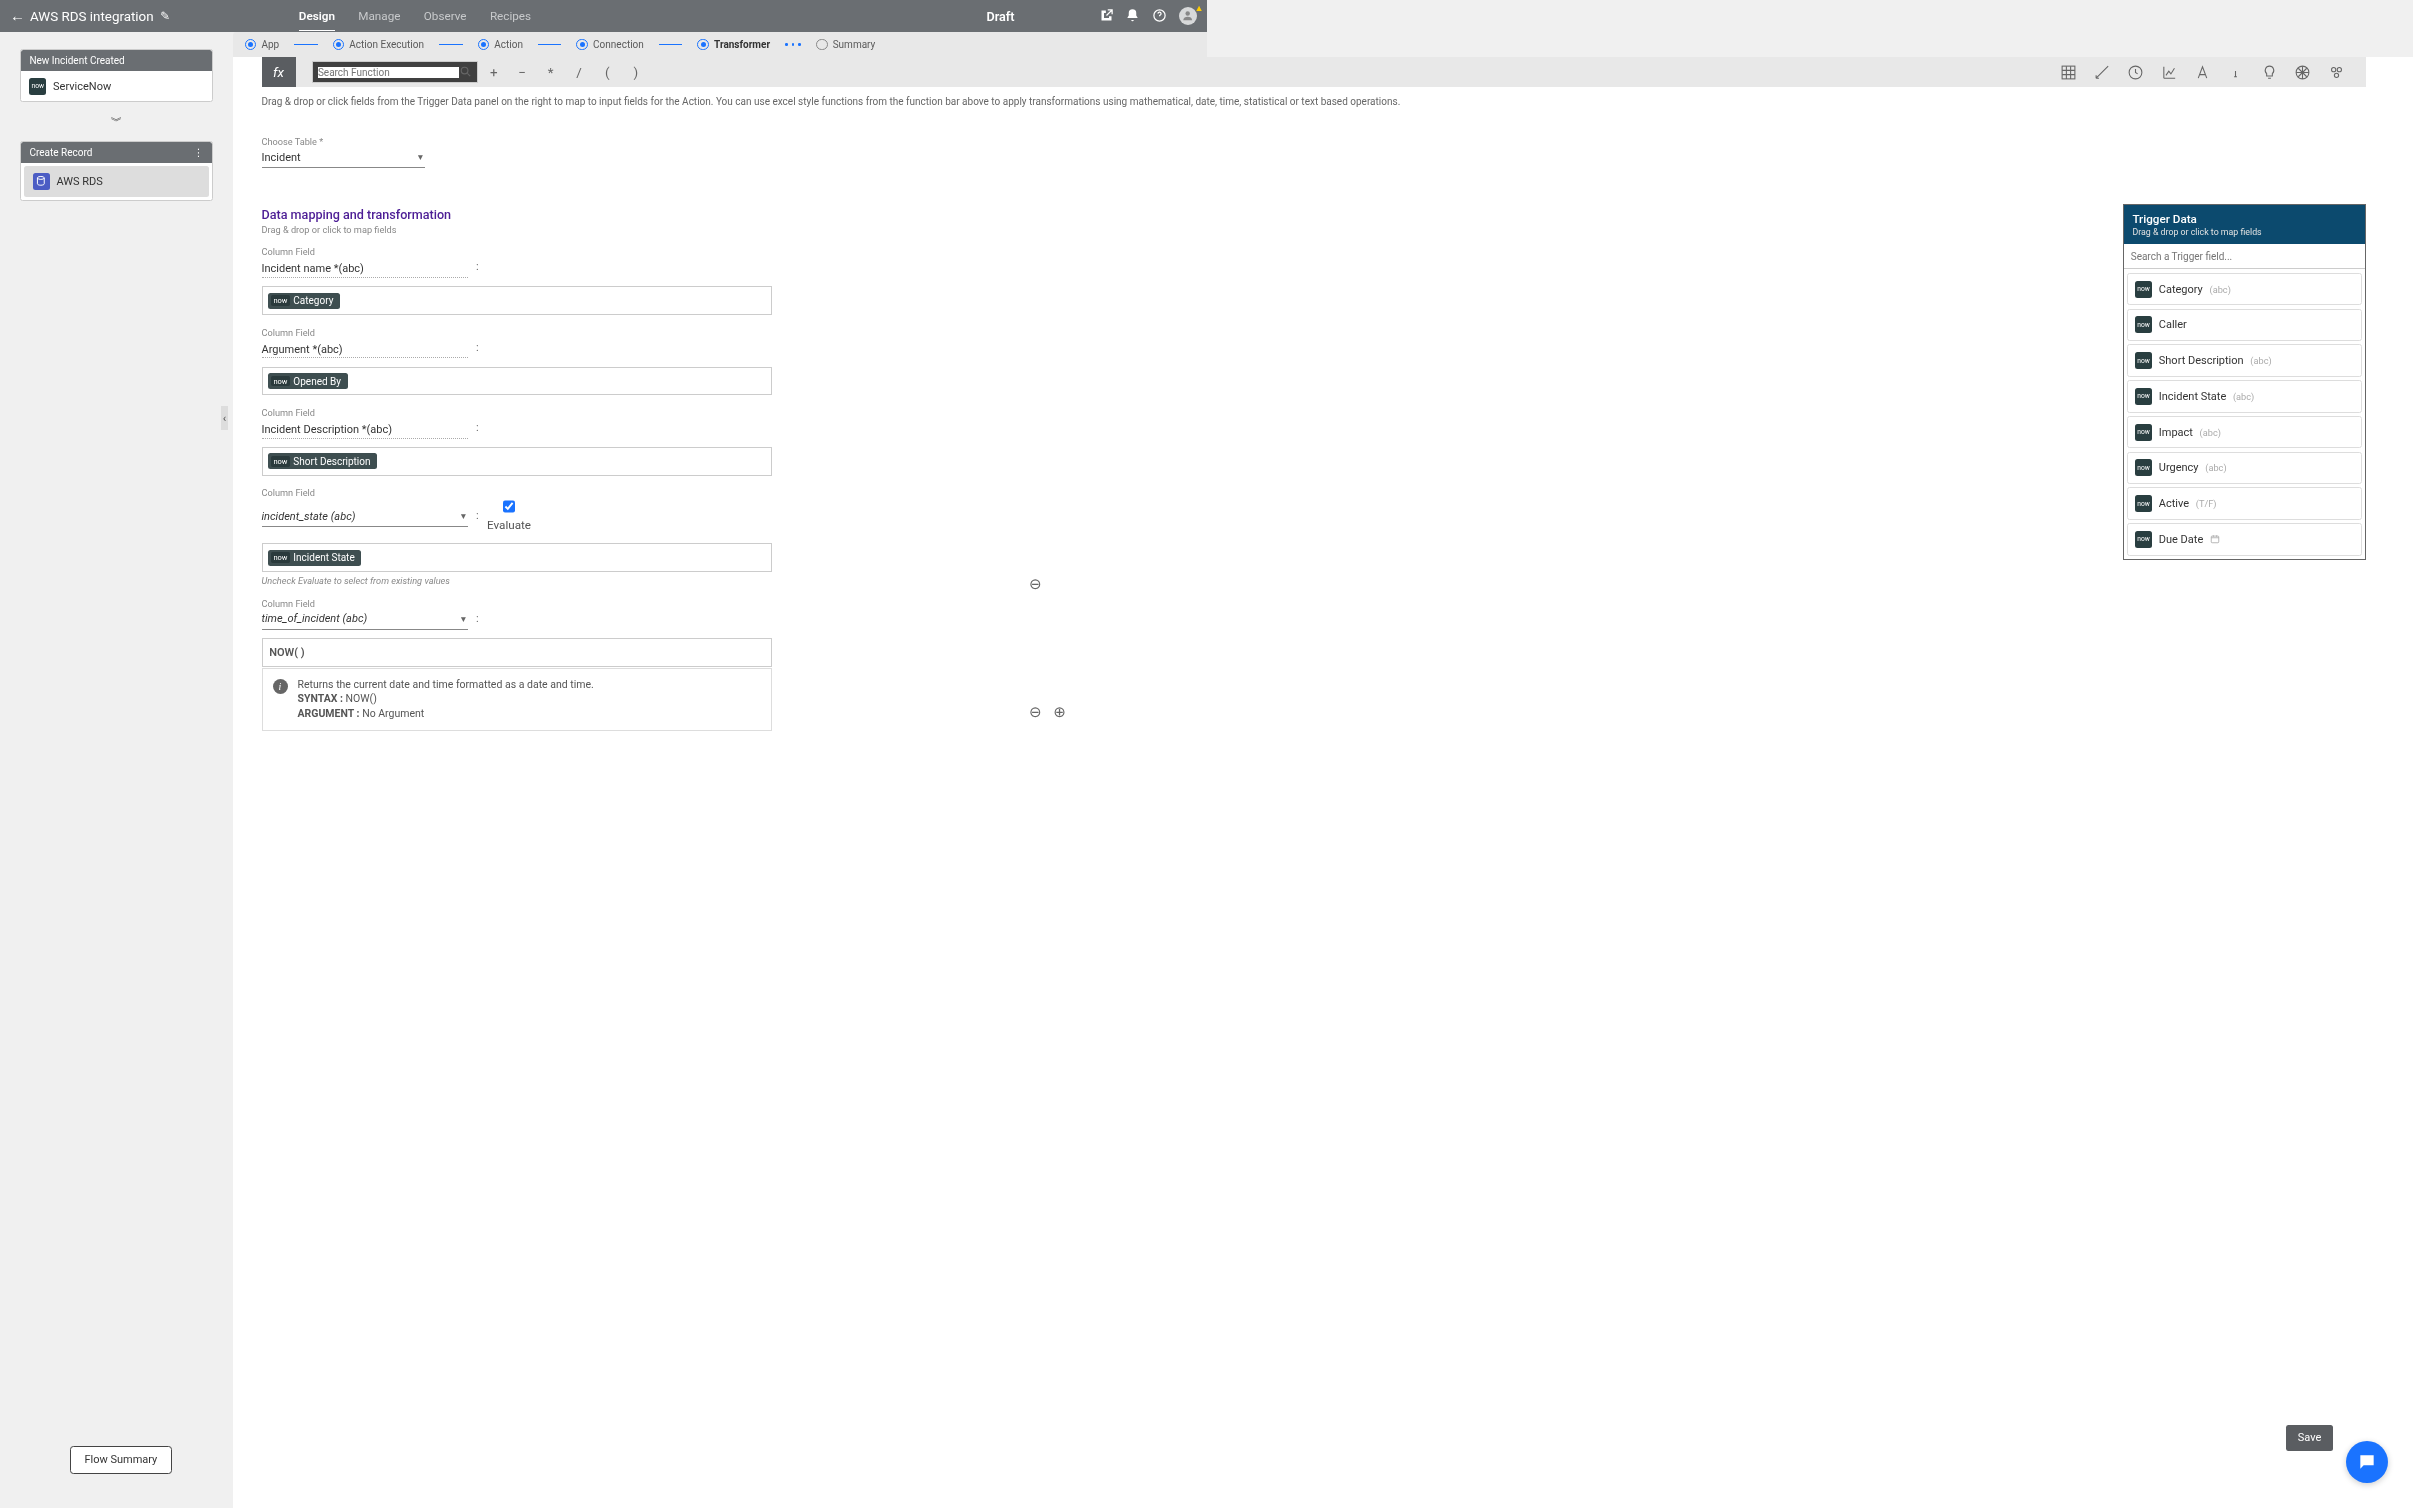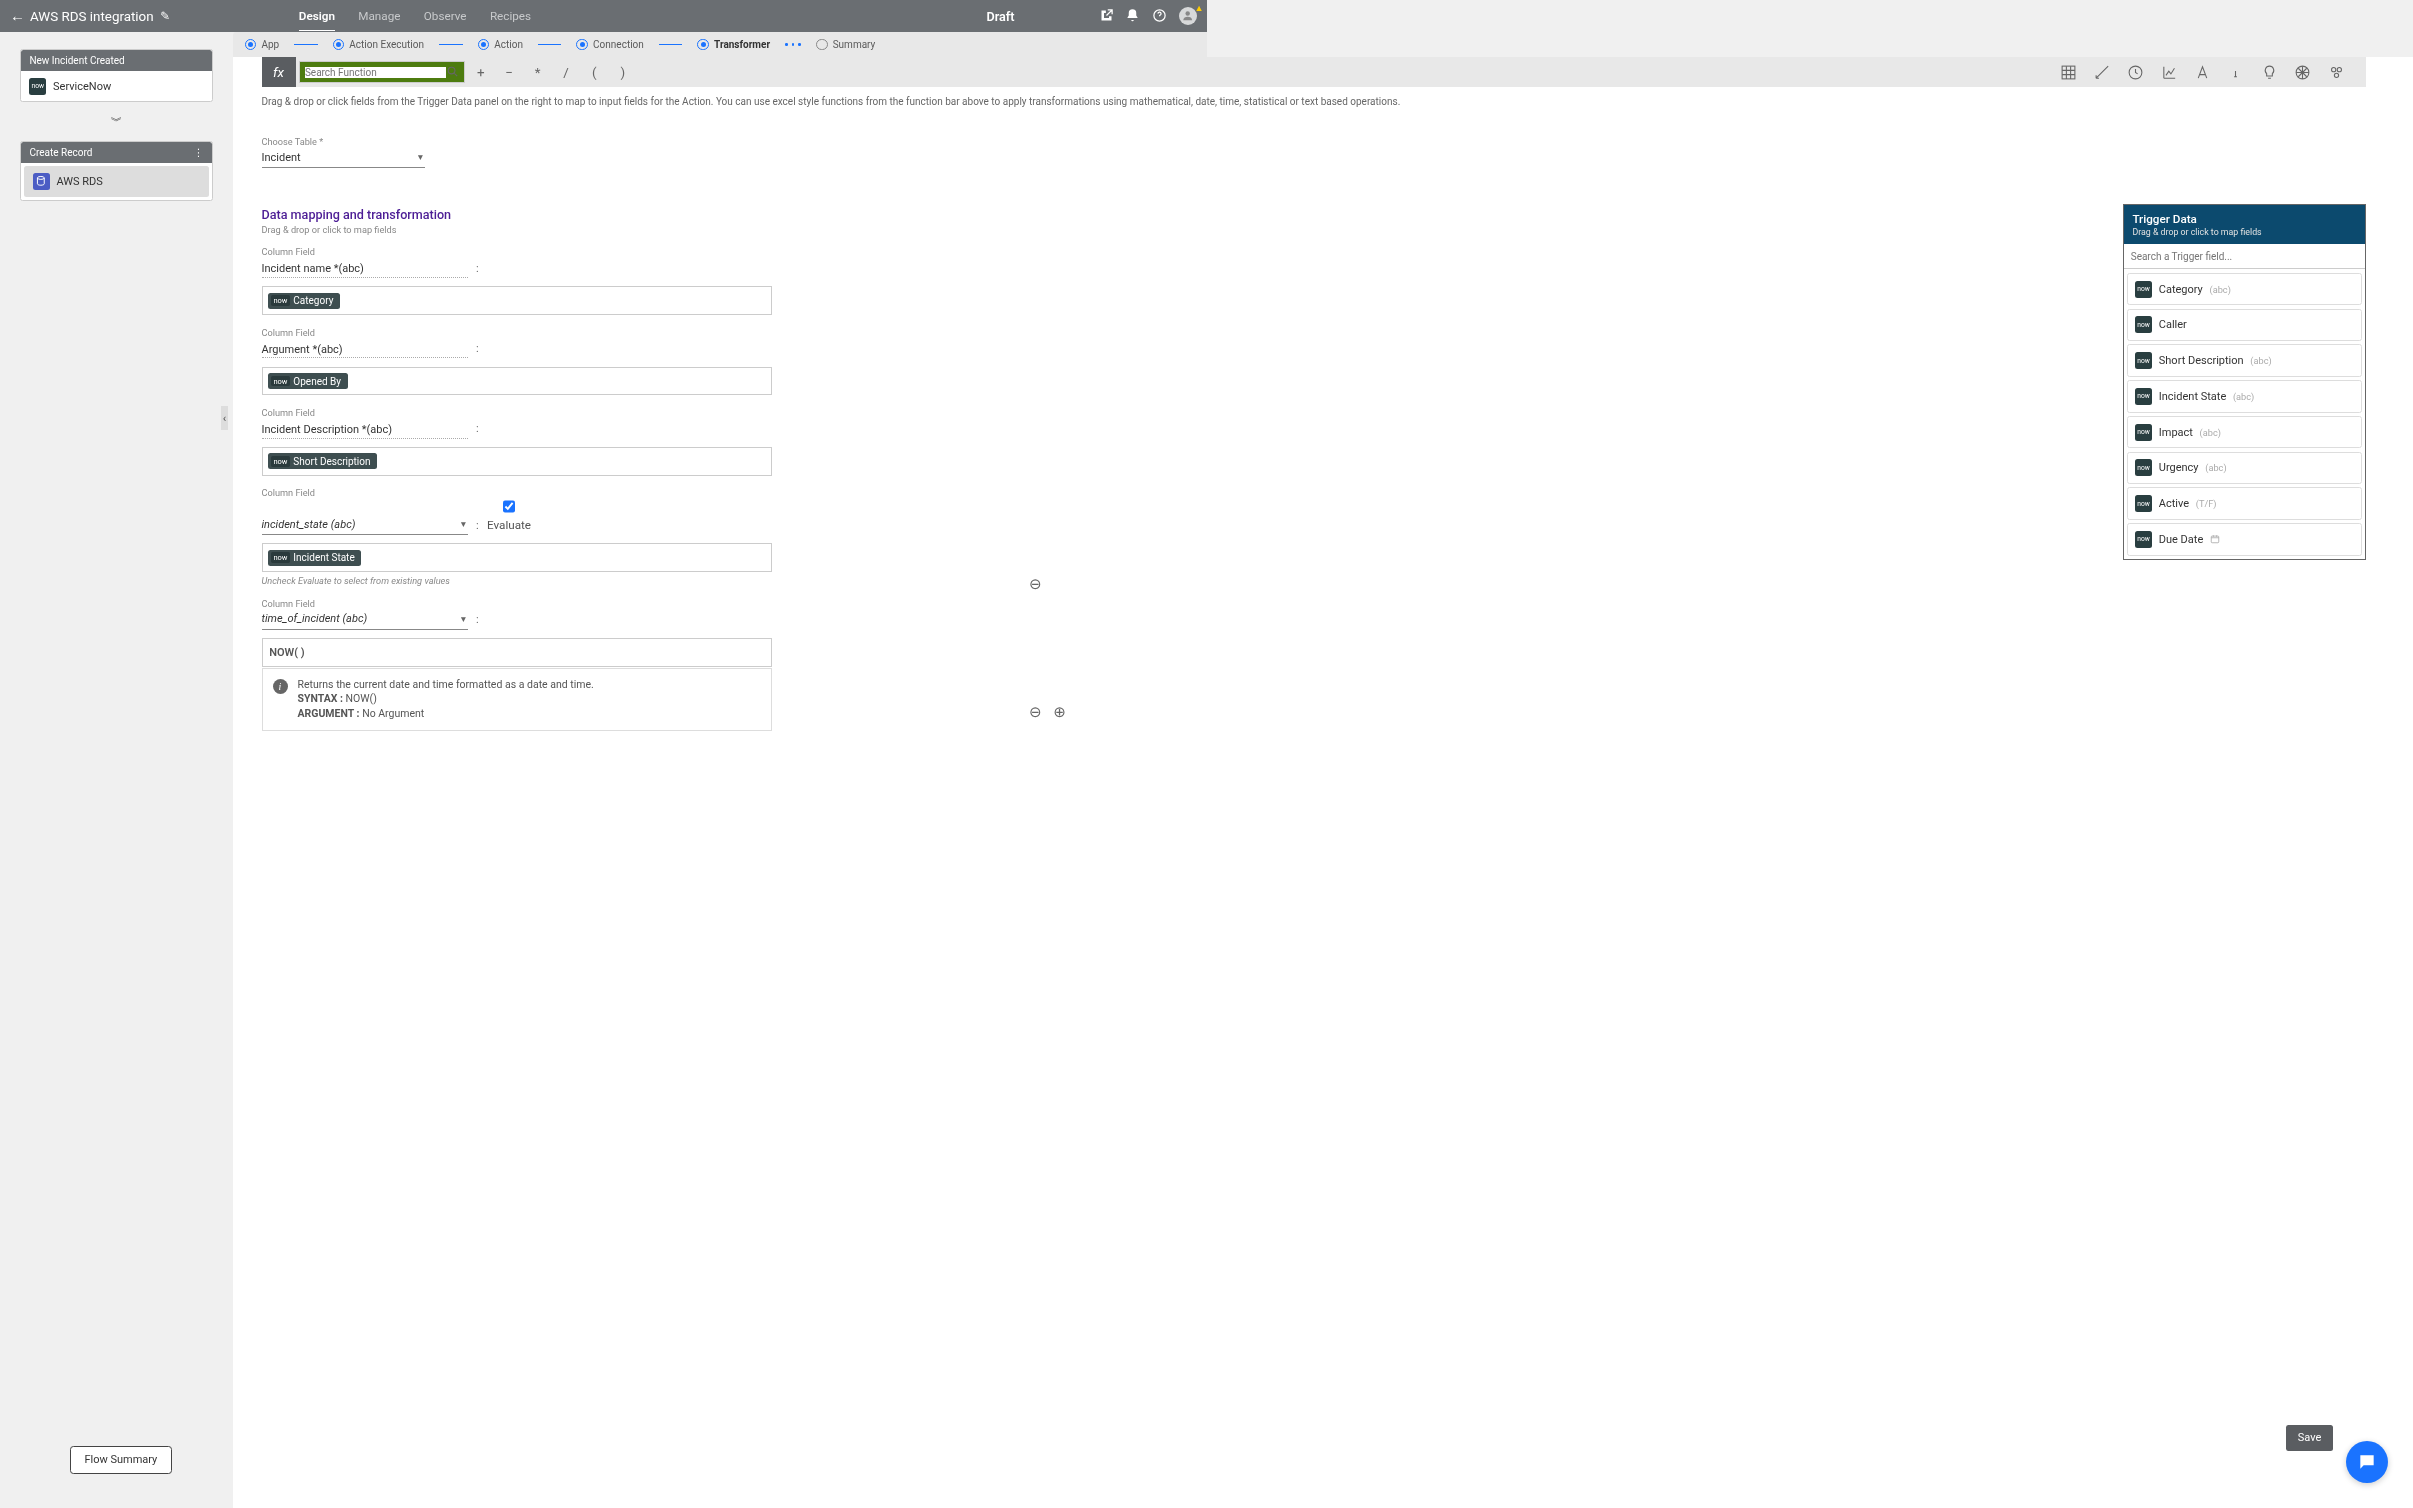--- a/index.html
+++ b/index.html
@@ -45,35 +45,35 @@
 .more-dots { cursor: pointer; }
 .flow-summary-btn { position: absolute; bottom: 34px; left: 70px; border: 1.7px solid #444; border-radius: 3.4px; background: #fff; padding: 6.7px 13.4px; font-size: 11px; color: #333; cursor: pointer; }
 
 
 .collapse-handle { position: absolute; left: 221px; top: 406px; background: #ddd; color: #555; padding: 5px 1.7px; font-size: 11.7px; cursor: pointer; z-index: 5; }
 
 
 .main { position: absolute; left: 233px; top: 57px; right: 0; bottom: 0; background: #fff; padding-bottom: 50px; overflow: hidden; }
 .func-toolbar { background: #e8e8e8; height: 30px; display: flex; align-items: center; padding: 0 8.4px 0 0; margin: 0 47px 0 28.5px; gap: 3.4px; }
 .fx-box { background: #5a5d61; color: #fff; width: 34px; height: 30px; display: flex; align-items: center; justify-content: center; font-style: italic; font-size: 13.4px; }
-.search-box { background: #4d7c0f; border: 0.8px solid #ccc; height: 22px; display: flex; align-items: center; padding: 0 5px; width: 166px; margin-left: 0; }
+.search-box { background: #404040; border: 0.8px solid #ccc; height: 22px; display: flex; align-items: center; padding: 0 5px; width: 166px; margin-left: 13px; }
 .search-box input { border: none; outline: none; flex: 1; font-size: 10px; color: #666; }
 .func-op { width: 25px; text-align: center; font-size: 13.4px; color: #666; cursor: pointer; }
 .func-spacer { flex: 1; }
 .func-icon { width: 30px; text-align: center; font-size: 15px; color: #666; cursor: pointer; }
 
 .help-text { font-size: 10px; color: #666; padding: 8.4px 47px 8.4px 28.5px; line-height: 1.4; }
 
 .form-area { padding: 6.7px 47px 0 28.5px; max-width: 620px; }
 .field-label { font-size: 9.2px; color: #888; margin-top: 11.7px; margin-bottom: 1.7px; }
 .select-line { border-bottom: 0.8px solid #888; padding: 1.7px 0 3.4px; display: flex; justify-content: space-between; align-items: center; font-size: 11px; width: 163px; cursor: pointer; }
 .select-line.wide { width: 206px; font-style: italic; }
 .select-line .caret { font-size: 8.4px; color: #666; }
 
-.field-row { display: flex; align-items: flex-end; gap: 8.4px; }
+.field-row { display: flex; align-items: center; gap: 8.4px; }
 .dotted-val { border-bottom: 0.8px dotted #aaa; padding: 3.4px 0 1.7px; font-size: 11px; width: 206px; }
 .colon { font-size: 11px; color: #666; padding-bottom: 3.4px; }
 
 .chip-box { border: 0.8px solid #ccc; height: 28.5px; display: flex; align-items: center; padding: 0 5px; margin-top: 8.4px; width: 510px; }
 .chip { background: #3e4e50; color: #fff; border-radius: 2.5px; font-size: 10px; padding: 2.5px 6.7px 2.5px 3.4px; display: inline-flex; align-items: center; gap: 3.4px; }
 .chip .chip-icon { background: #2a3a3c; border-radius: 1.7px; padding: 0.8px 2.5px; font-size: 7.5px; }
 
 .section-title { font-size: 12.6px; color: #4c1d95; font-weight: 500; margin-top: 39px; }
 .section-sub { font-size: 9.2px; color: #888; margin-top: 1.7px; margin-bottom: 5px; }
 

